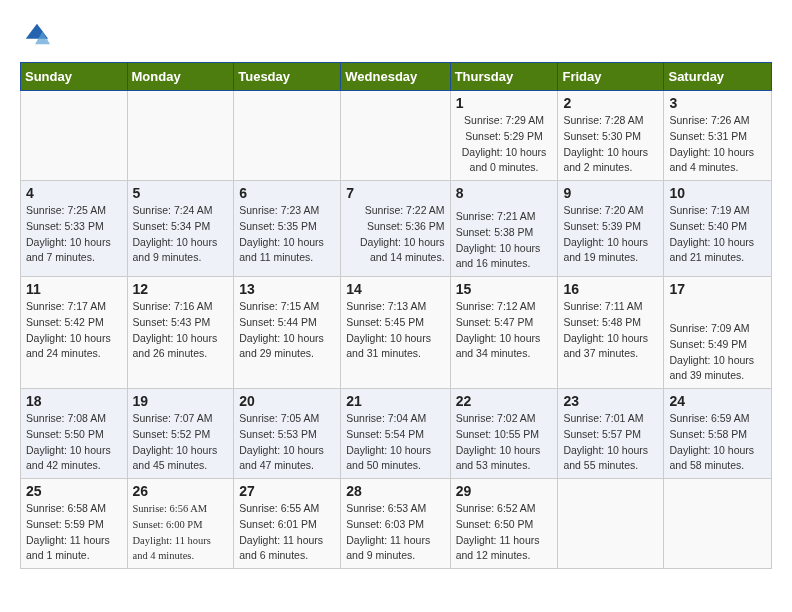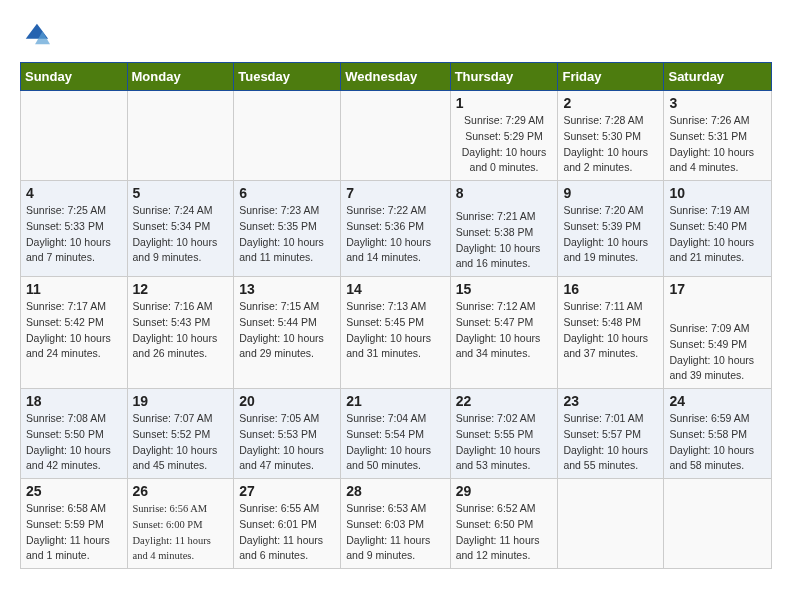--- a/index.html
+++ b/index.html
@@ -161,21 +161,21 @@
         </td>
         <td>
           <span class="day-num">6</span>
           <div class="day-info" style="white-space: pre-line;">Sunrise: 7:23 AM
 Sunset: 5:35 PM
 Daylight: 10 hours
 and 11 minutes.</div>
         </td>
         <td>
           <span class="day-num">7</span>
-          <div class="day-info" style="white-space: pre-line;">Sunrise: 7:22 AM
+          <div class="day-info" style="white-space: pre-line; text-align: right;">Sunrise: 7:22 AM
 Sunset: 5:36 PM
 Daylight: 10 hours
 and 14 minutes.</div>
         </td>
         <td>
           <span class="day-num">8</span>
           <div class="day-info" style="white-space: pre-line; margin-top: 8px;">Sunrise: 7:21 AM
 Sunset: 5:38 PM
 Daylight: 10 hours
 and 16 minutes.</div>
@@ -271,21 +271,21 @@
         <td>
           <span class="day-num">21</span>
           <div class="day-info" style="white-space: pre-line;">Sunrise: 7:04 AM
 Sunset: 5:54 PM
 Daylight: 10 hours
 and 50 minutes.</div>
         </td>
         <td>
           <span class="day-num">22</span>
           <div class="day-info" style="white-space: pre-line;">Sunrise: 7:02 AM
-Sunset: 5:55 PM
+Sunset: 10:55 PM
 Daylight: 10 hours
 and 53 minutes.</div>
         </td>
         <td>
           <span class="day-num">23</span>
           <div class="day-info" style="white-space: pre-line;">Sunrise: 7:01 AM
 Sunset: 5:57 PM
 Daylight: 10 hours
 and 55 minutes.</div>
         </td>

